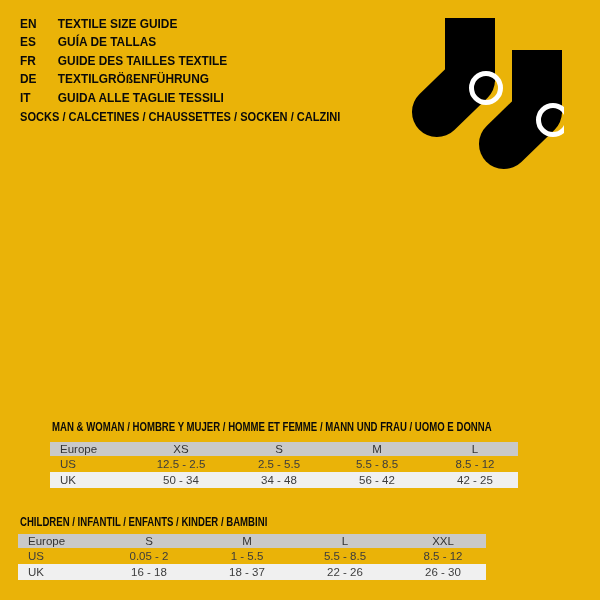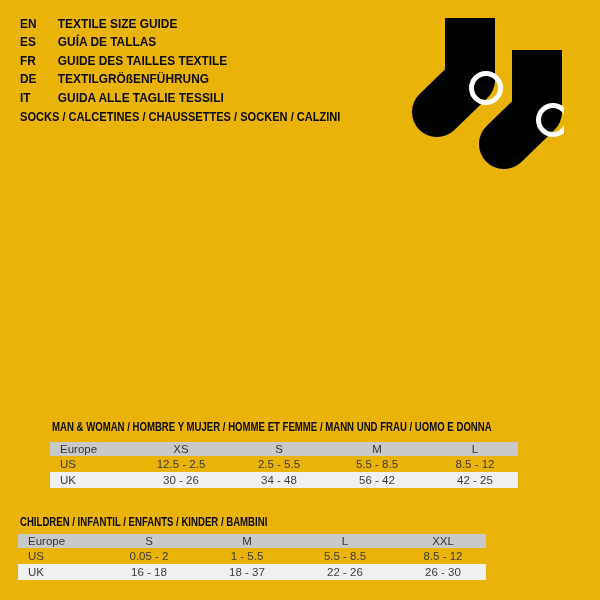--- a/index.html
+++ b/index.html
@@ -113,21 +113,21 @@
     </div>
     <div class="trow">
       <span class="c0 cell-text">US</span>
       <span class="c cell-text">12.5 - 2.5</span>
       <span class="c cell-text">2.5 - 5.5</span>
       <span class="c cell-text">5.5 - 8.5</span>
       <span class="c cell-text">8.5 - 12</span>
     </div>
     <div class="trow striped">
       <span class="c0 cell-text">UK</span>
-      <span class="c cell-text">30 - 26</span>
+      <span class="c cell-text">50 - 34</span>
       <span class="c cell-text">34 - 48</span>
       <span class="c cell-text">56 - 42</span>
       <span class="c cell-text">42 - 25</span>
     </div>
   </div>
 
   <div class="size-table-block" id="table-children">
     <div class="table-title">CHILDREN / INFANTIL / ENFANTS / KINDER / BAMBINI</div>
     <div class="thead">
       <span class="c0 cell-text">Europe</span>

